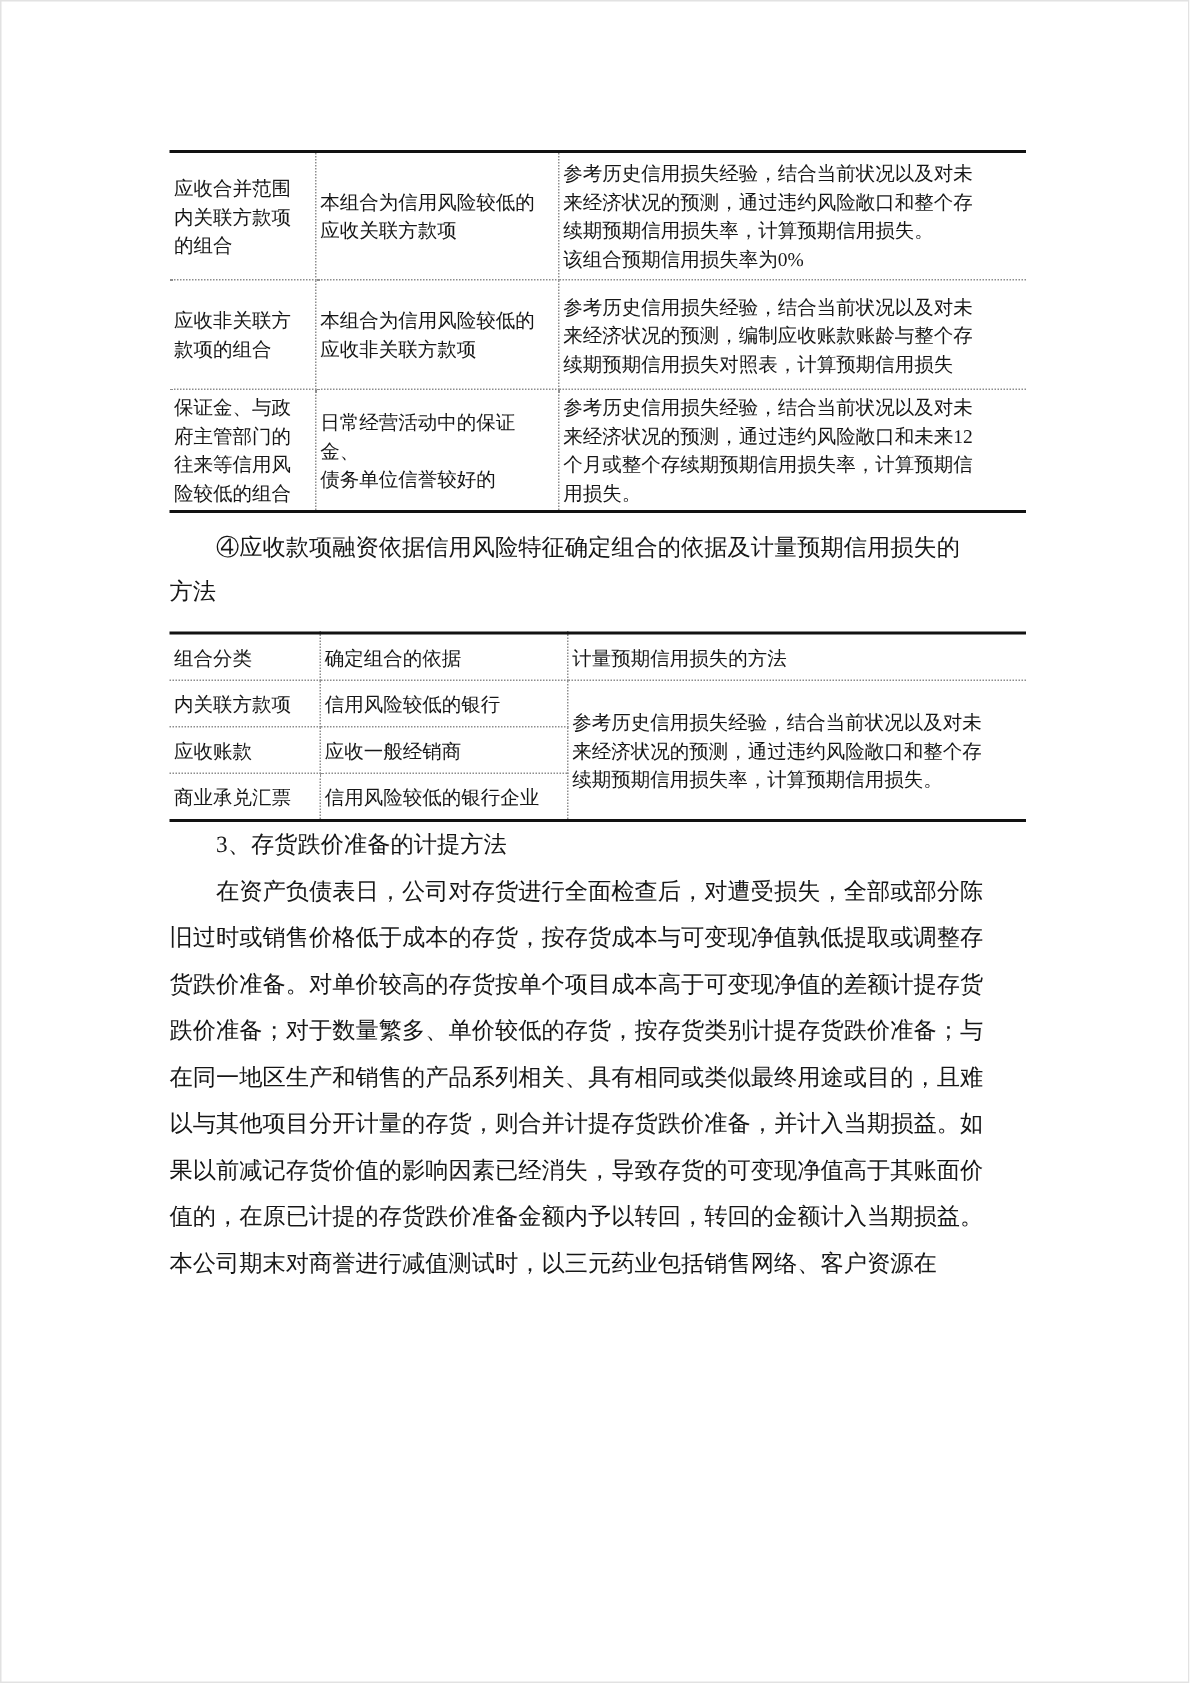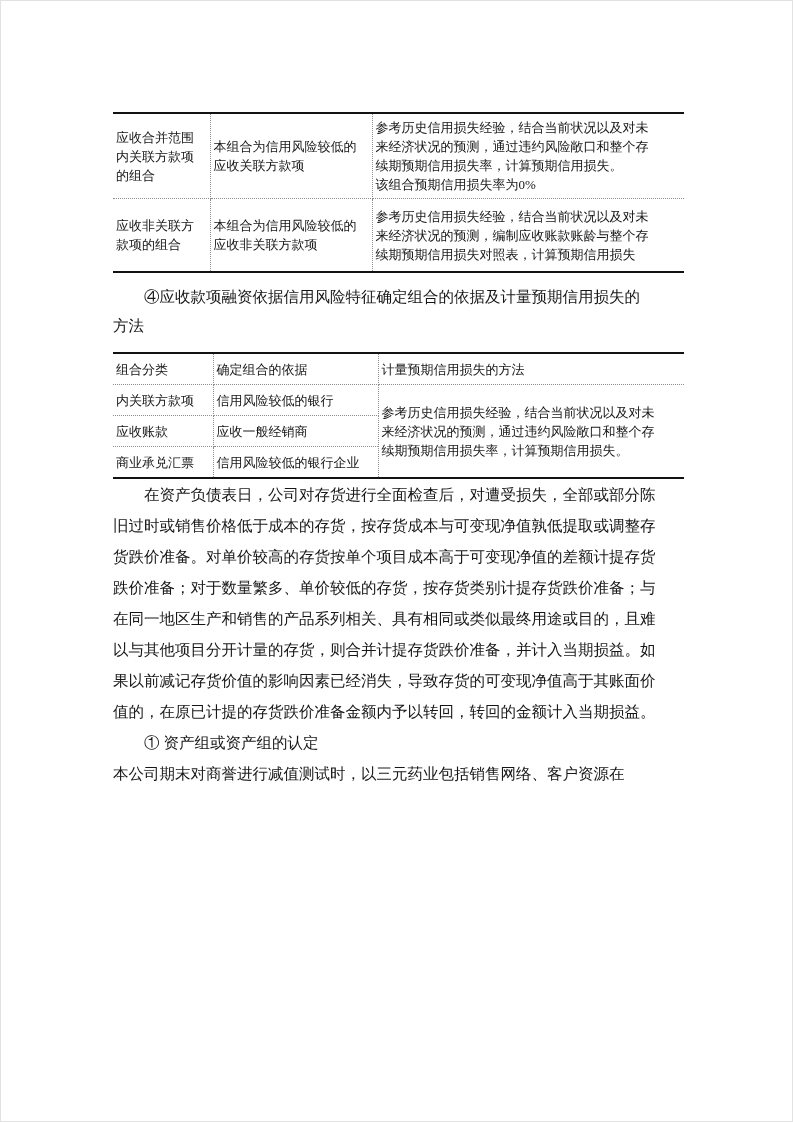--- a/index.html
+++ b/index.html
@@ -10,21 +10,21 @@
     box-sizing: border-box;
     background: #ffffff;
     border: 1px solid #e2e2e2;
     font-family: "Liberation Serif", "DejaVu Serif", serif;
     color: #161616;
     overflow: hidden;
   }
   .content {
     position: absolute;
     left: 112px;
-    top: 16px;
+    top: 4px;
     width: 571px;
   }
   
   table.doc-table {
     border-collapse: collapse;
     width: 571px;
     table-layout: fixed;
     font-size: 13px;
     line-height: 19px;
     color: #161616;
@@ -90,20 +90,32 @@
         </tr>
         <tr class="r2">
           <td>应收非关联方
 款项的组合</td>
           <td>本组合为信用风险较低的
 应收非关联方款项</td>
           <td>参考历史信用损失经验，结合当前状况以及对未
 来经济状况的预测，编制应收账款账龄与整个存
 续期预期信用损失对照表，计算预期信用损失</td>
         </tr>
+        <tr class="r3">
+          <td>保证金、与政
+府主管部门的
+往来等信用风
+险较低的组合</td>
+          <td>日常经营活动中的保证金、
+债务单位信誉较好的</td>
+          <td>参考历史信用损失经验，结合当前状况以及对未
+来经济状况的预测，通过违约风险敞口和未来12
+个月或整个存续期预期信用损失率，计算预期信
+用损失。</td>
+        </tr>
       </tbody>
     </table>
 
     <div class="doc-heading indent h-wrap">④应收款项融资依据信用风险特征确定组合的依据及计量预期信用损失的
 方法</div>
 
     <table class="doc-table t2">
       <colgroup>
           <col class="c1">
           <col class="c2">
@@ -129,29 +141,29 @@
           <td>应收一般经销商</td>
         </tr>
         <tr>
           <td>商业承兑汇票</td>
           <td>信用风险较低的银行企业</td>
         </tr>
       </tbody>
     </table>
 
 
+    <div class="doc-heading indent">3、存货跌价准备的计提方法</div>
 
     <p class="para indent">在资产负债表日，公司对存货进行全面检查后，对遭受损失，全部或部分陈
 旧过时或销售价格低于成本的存货，按存货成本与可变现净值孰低提取或调整存
 货跌价准备。对单价较高的存货按单个项目成本高于可变现净值的差额计提存货
 跌价准备；对于数量繁多、单价较低的存货，按存货类别计提存货跌价准备；与
 在同一地区生产和销售的产品系列相关、具有相同或类似最终用途或目的，且难
 以与其他项目分开计量的存货，则合并计提存货跌价准备，并计入当期损益。如
 果以前减记存货价值的影响因素已经消失，导致存货的可变现净值高于其账面价
 值的，在原已计提的存货跌价准备金额内予以转回，转回的金额计入当期损益。</p>
 
 
-    <div class="doc-heading indent">① 资产组或资产组的认定</div>
 
     <p class="para">本公司期末对商誉进行减值测试时，以三元药业包括销售网络、客户资源在</p>
 
   </div>
 </div>
 
 </body></html>

